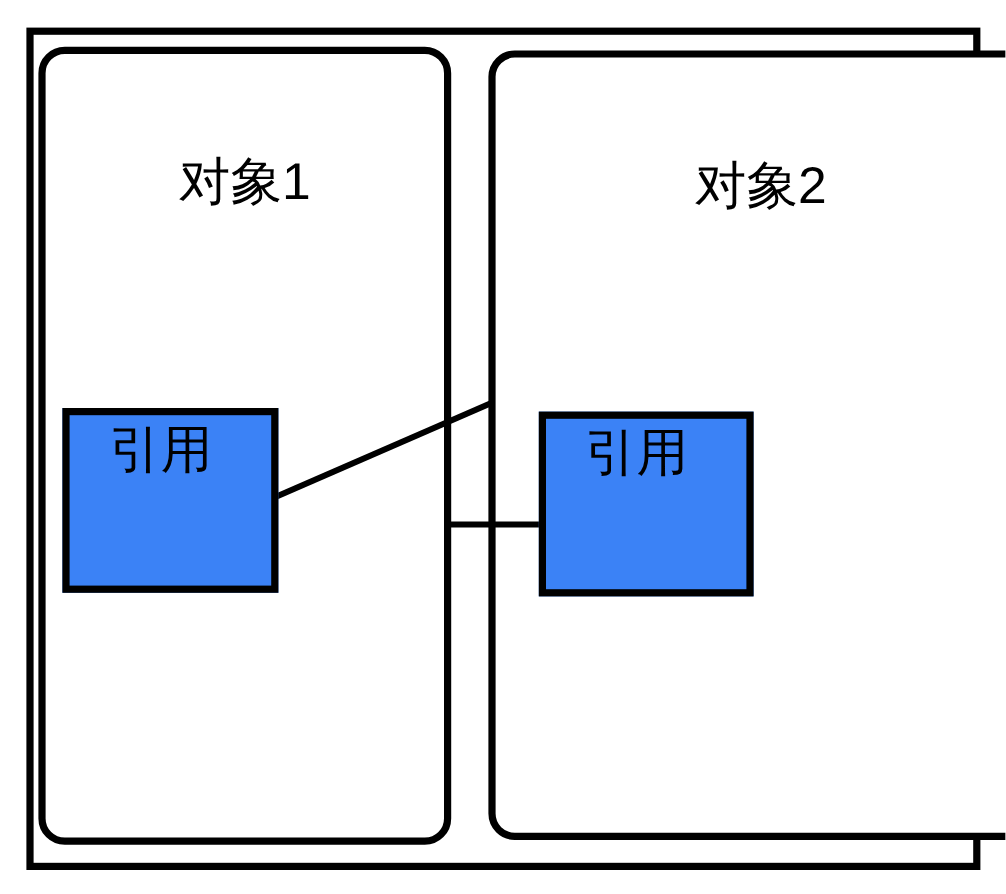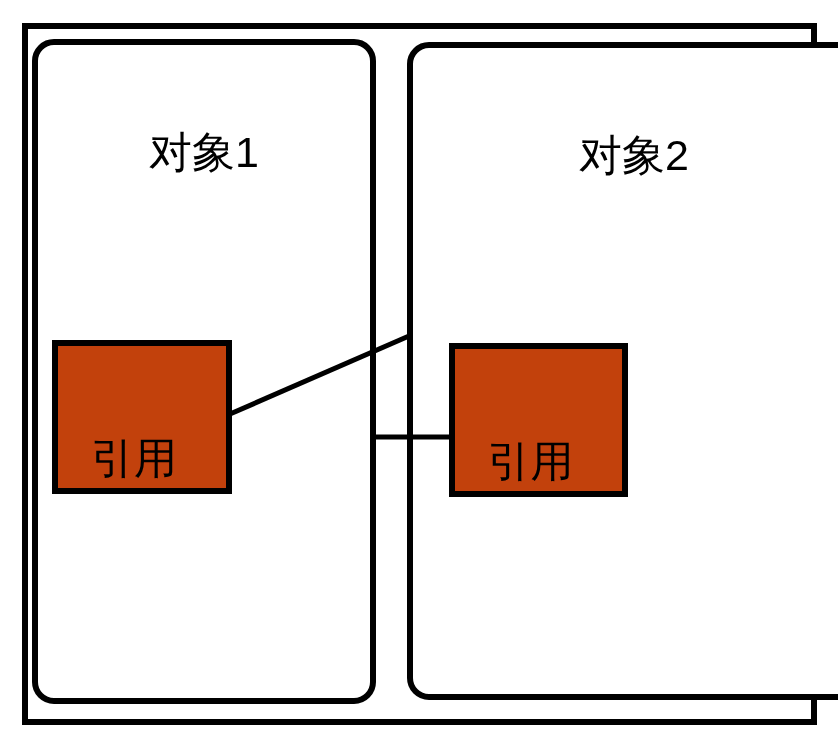--- a/index.html
+++ b/index.html
@@ -54,23 +54,23 @@
     text-align: center;
     font-size: 43px;
     line-height: 1.1;
     color: #000000;
     white-space: nowrap;
   }
   .ref-box {
     position: absolute;
     border: 6px solid #000000;
     box-sizing: border-box;
-    background: #c2410c;
+    background: #3b82f6;
     display: flex;
-    align-items: flex-end;
+    align-items: flex-start;
     justify-content: center;
     font-size: 43px;
     color: #000000;
     z-index: 3;
   }
   .ref1 {
     left: 52px;
     top: 340px;
     width: 180px;
     height: 154px;

